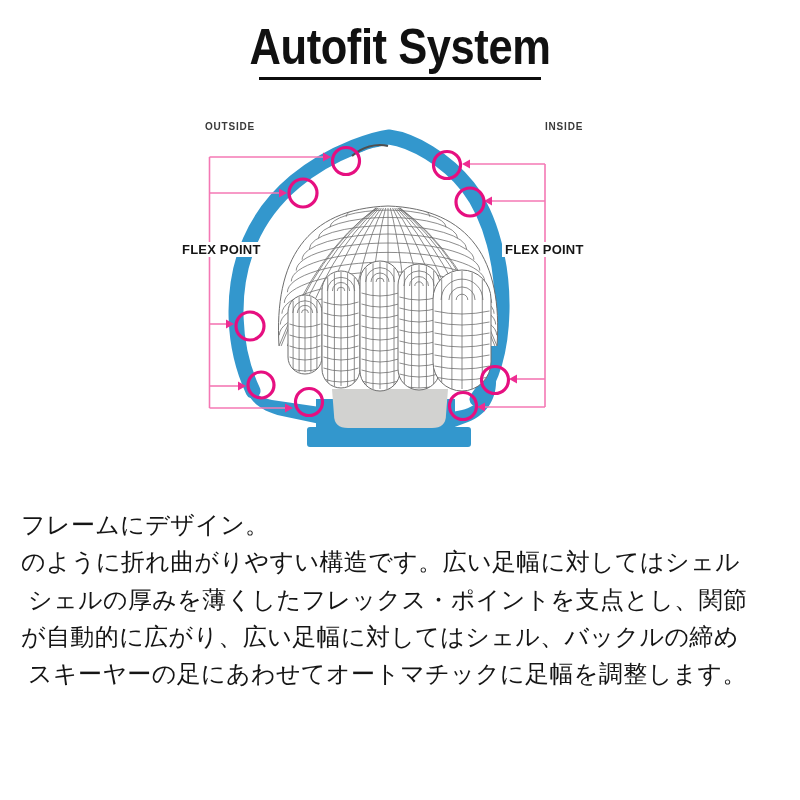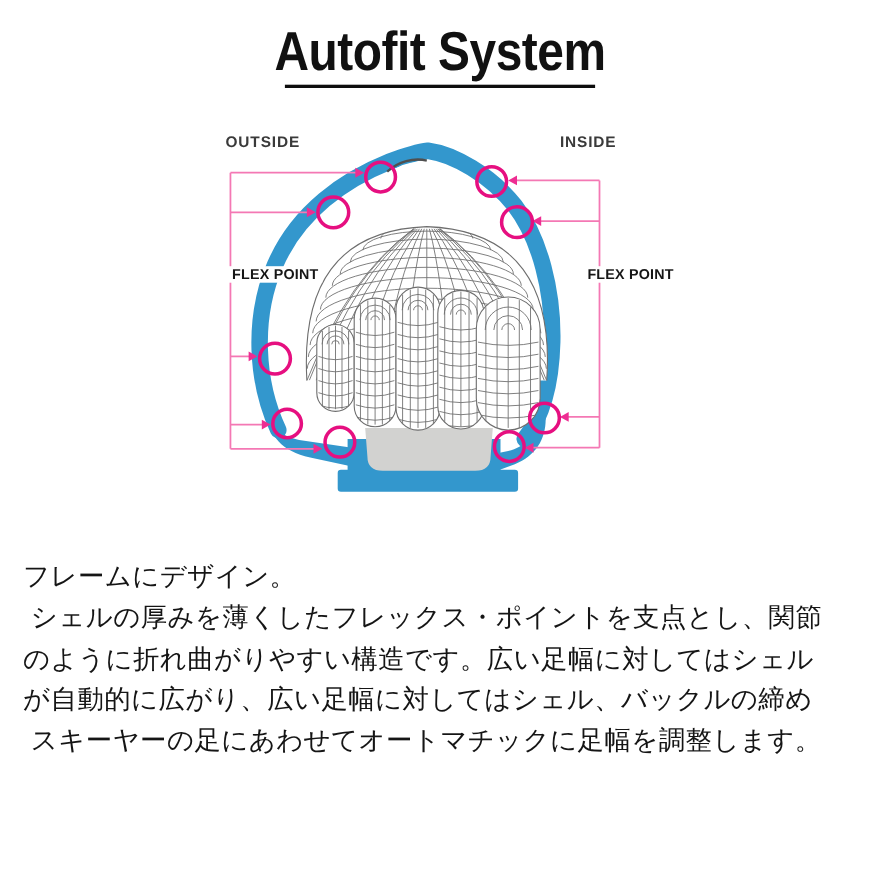--- a/index.html
+++ b/index.html
@@ -15,24 +15,24 @@
   .title-underline{
     position:absolute;top:77px;left:50%;transform:translateX(-50%);
     width:282px;height:3px;background:#0d0d0d;
   }
   .diagram{position:absolute;left:0;top:0;width:800px;height:490px;}
   .diagram svg{position:absolute;left:170px;top:105px;width:470px;height:375px;}
   .dlabel{
     position:absolute;color:#3a3a3a;font-weight:700;white-space:nowrap;
     font-family:"Liberation Sans", sans-serif;z-index:5;
   }
-  .side-label{font-size:14px;letter-spacing:.8px;}
-  .flex-label{font-size:13px;letter-spacing:.2px;color:#161616;background:#fff;padding:0 3px;margin-left:29px;}
+  .side-label{font-size:10px;letter-spacing:.8px;}
+  .flex-label{font-size:13px;letter-spacing:.2px;color:#161616;background:#fff;padding:0 3px;}
   #outside-label{left:205px;top:121px;}
-  #inside-label{left:485px;top:121px;padding-left:24px;}
+  #inside-label{left:521px;top:121px;padding-left:24px;}
   #flexpoint-left{left:179px;top:242px;}
   #flexpoint-right{left:502px;top:242px;}
   .description{
     position:absolute;left:21px;top:506px;width:770px;color:#151515;
     font-size:24px;line-height:37.3px;letter-spacing:.4px;
   }
   .description div{white-space:pre;}
 </style>
 </head>
 <body>
@@ -125,17 +125,17 @@
   </svg>
     </div>
   <span id="outside-label" class="dlabel side-label">OUTSIDE</span>
   <span id="inside-label" class="dlabel side-label">INSIDE</span>
   <span id="flexpoint-left" class="dlabel flex-label">FLEX POINT</span>
   <span id="flexpoint-right" class="dlabel flex-label">FLEX POINT</span>
 </div>
 
 <div class="description" id="description">
     <div>フレームにデザイン。</div>
+    <div>のように折れ曲がりやすい構造です。広い足幅に対してはシェル</div>
     <div> シェルの厚みを薄くしたフレックス・ポイントを支点とし、関節</div>
-    <div>のように折れ曲がりやすい構造です。広い足幅に対してはシェル</div>
     <div>が自動的に広がり、広い足幅に対してはシェル、バックルの締め</div>
     <div> スキーヤーの足にあわせてオートマチックに足幅を調整します。</div>
   </div>
 
 </body></html>

